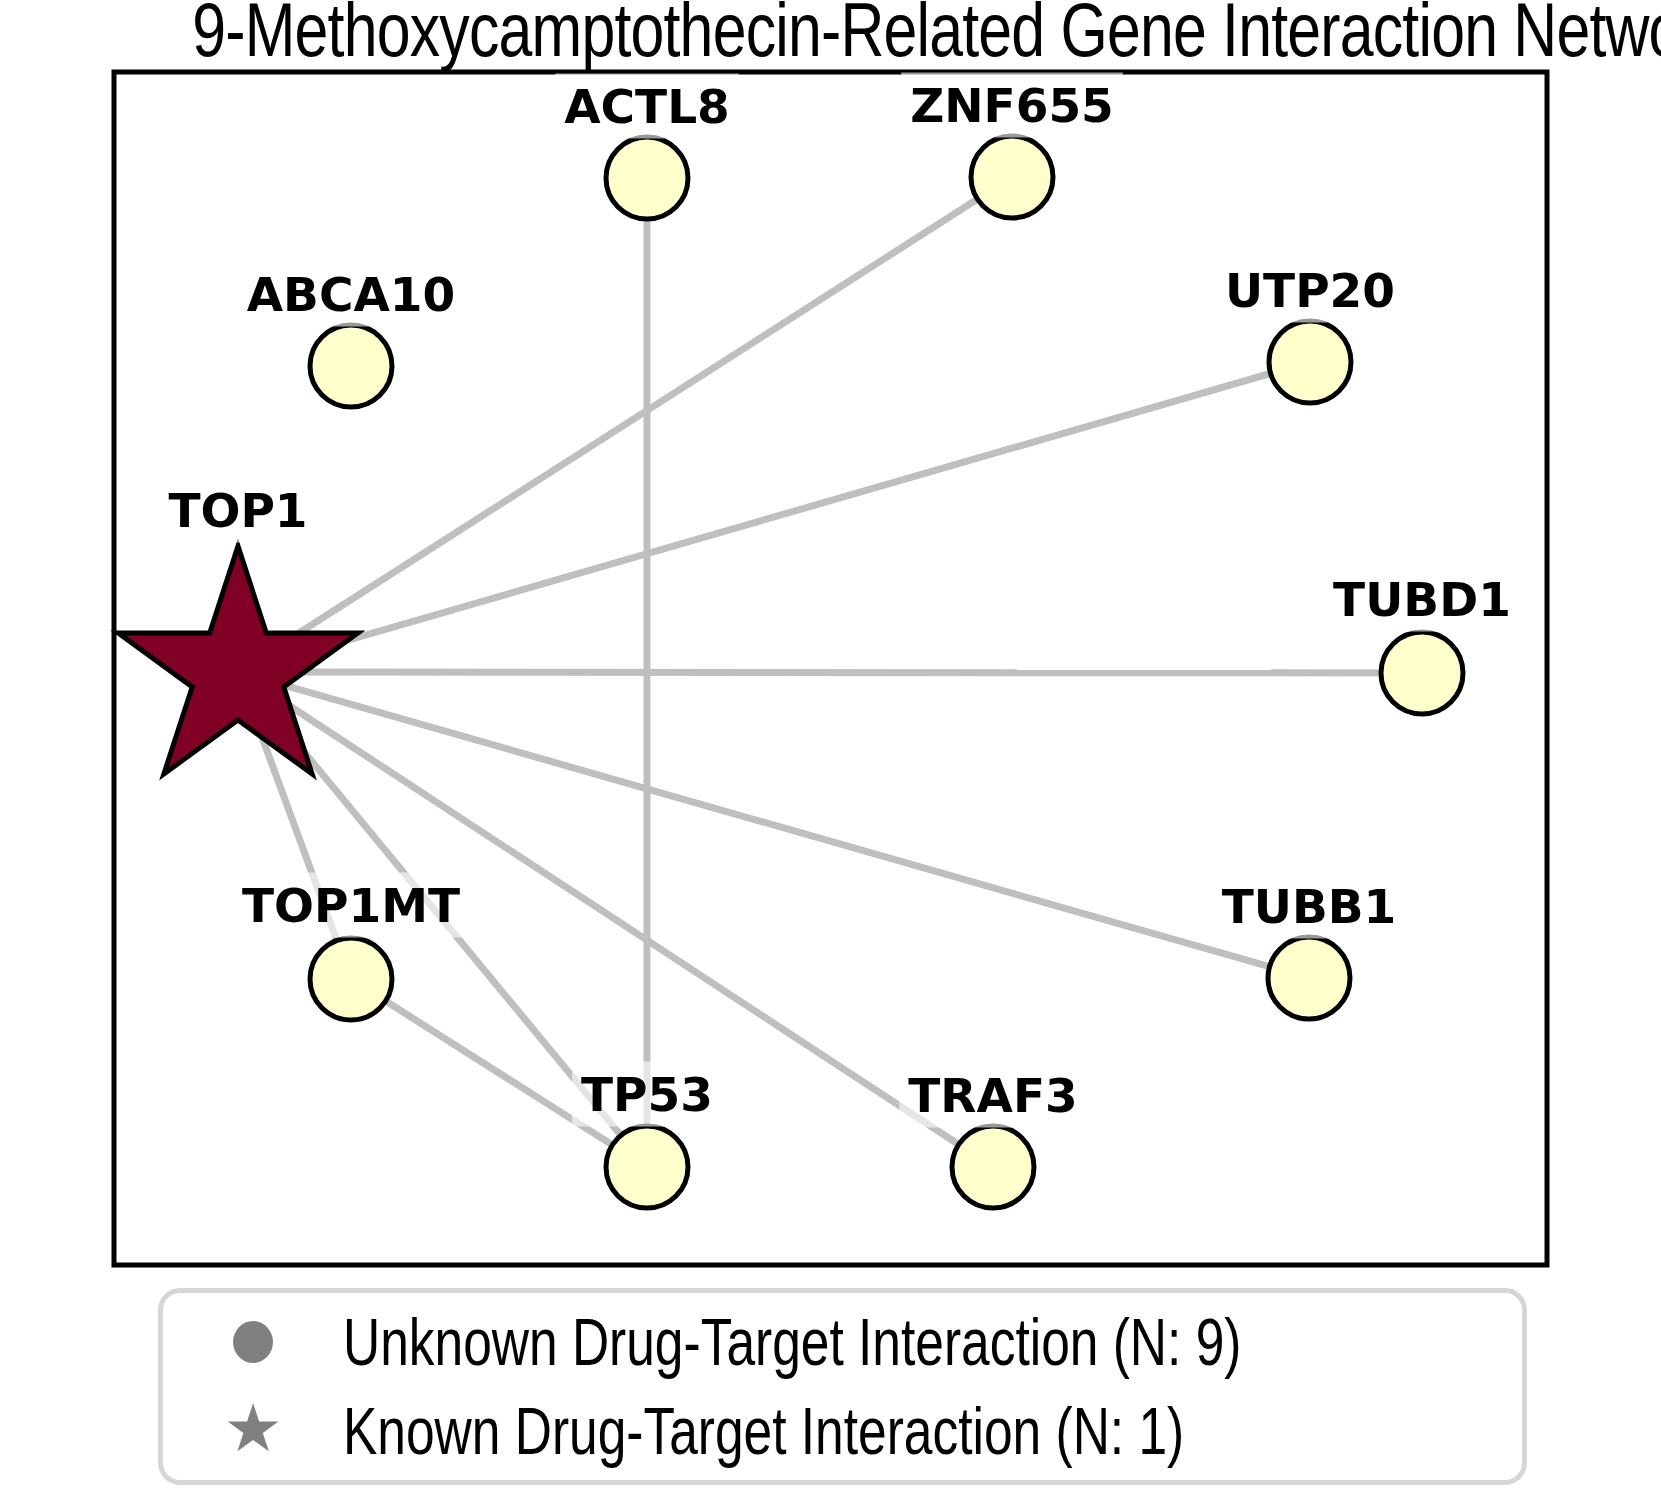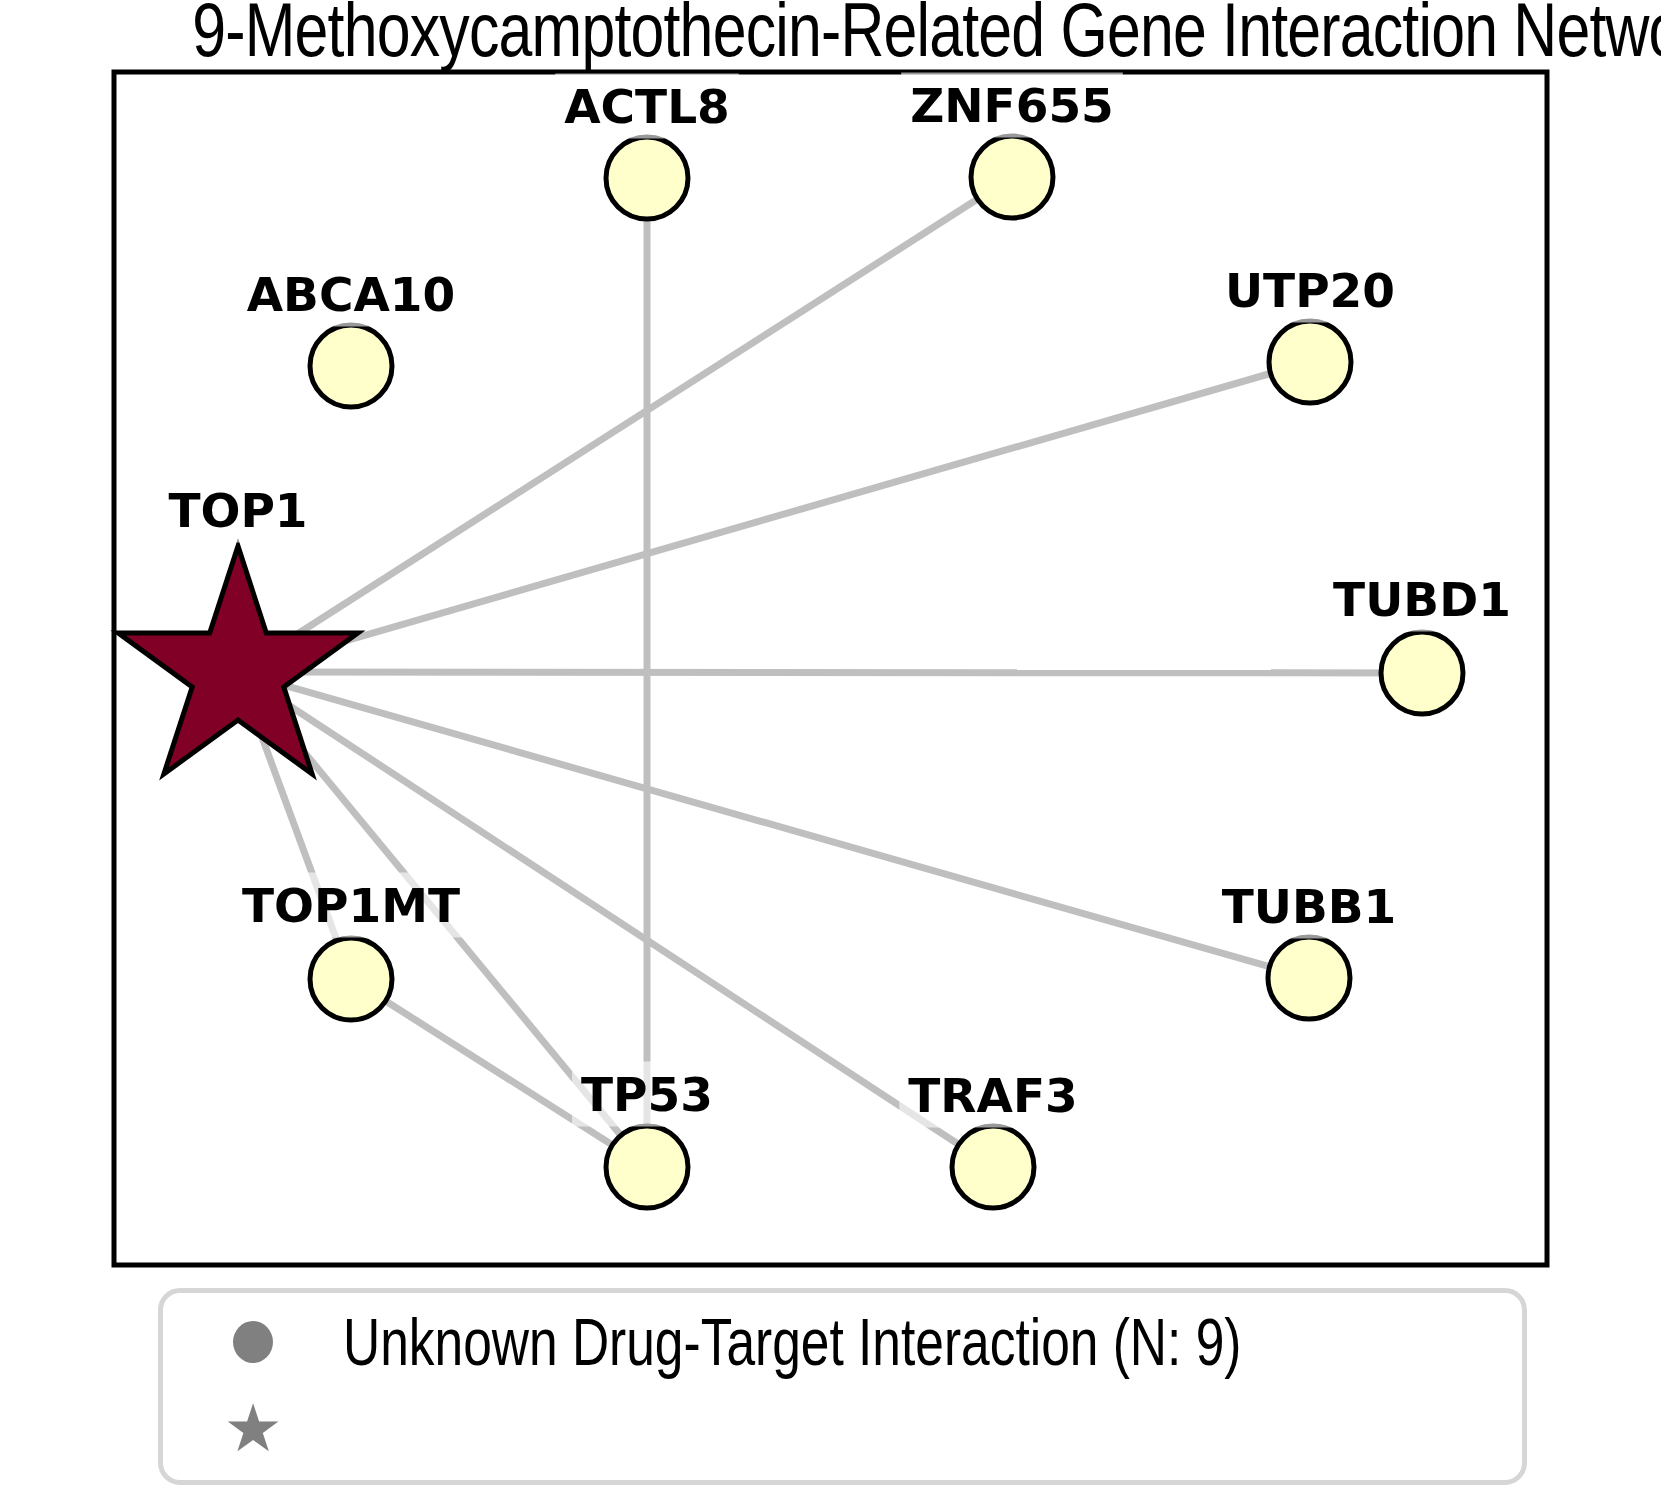--- a/index.html
+++ b/index.html
@@ -114,14 +114,17 @@
       <span class="legend-dot"></span>
     </div>
     <span class="legend-text">
       <span class="cond">Unknown Drug-Target Interaction (N: 9)</span>
     </span>
   </div>
   <div class="legend-row">
     <div class="legend-marker-cell">
       <span class="legend-star">★</span>
     </div>
+    <span class="legend-text">
+      <span class="cond">Known Drug-Target Interaction (N: 1)</span>
+    </span>
   </div>
 </div>
 
 </body></html>

